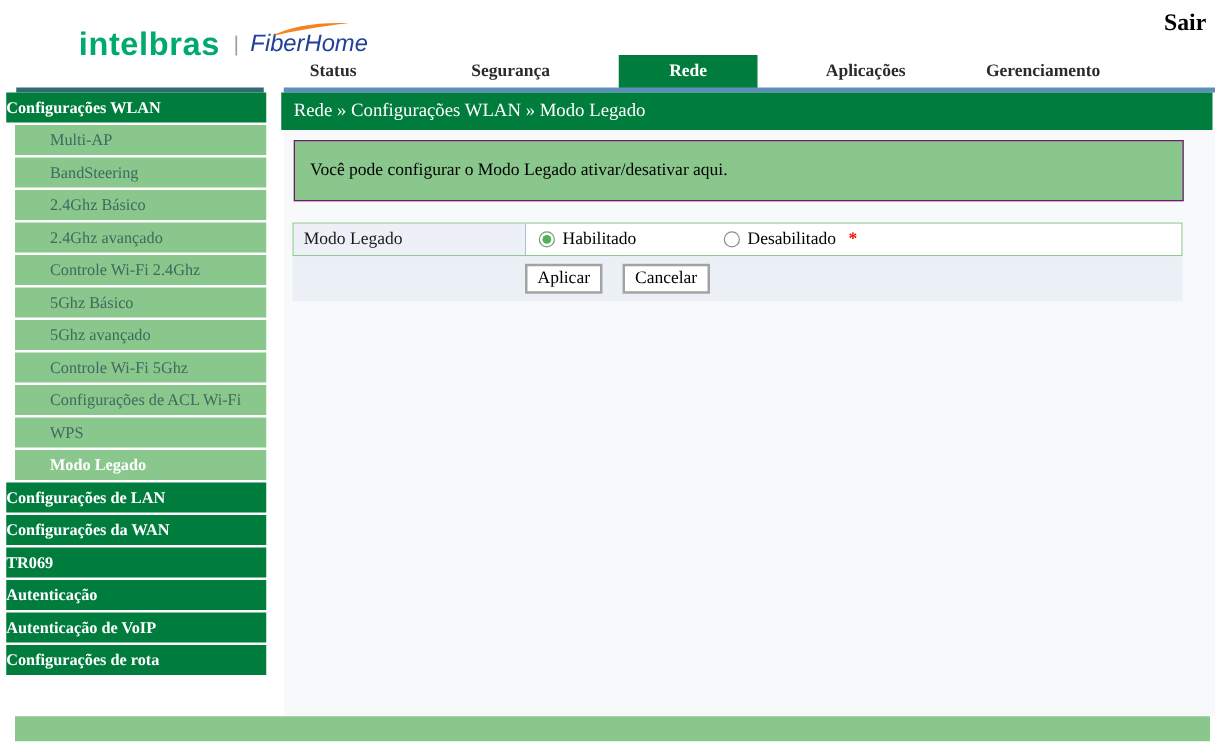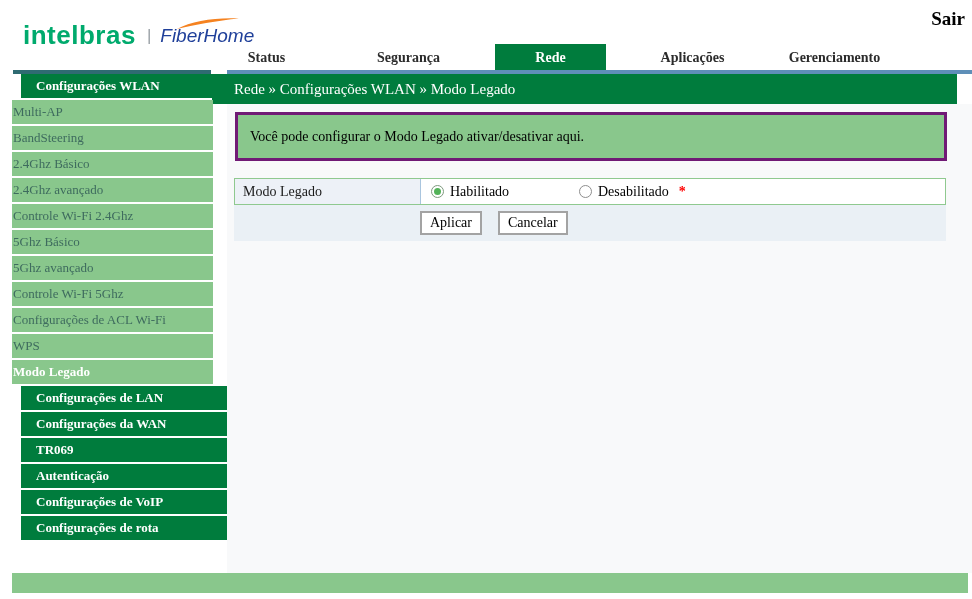--- a/index.html
+++ b/index.html
@@ -2,46 +2,46 @@
 <html><head>
 <meta charset="utf-8">
 <style>
   * { box-sizing: border-box; margin: 0; padding: 0; }
   html, body { background: #fff; }
   body { font-family: "Liberation Serif", serif; }
   .page { position: relative; width: 972px; height: 599px; background: #fff; overflow: hidden; }
 
   
   .logo { position: absolute; left: 23px; top: 20px; display: flex; align-items: center; }
-  .brand-name { font-family: "Liberation Sans", sans-serif; font-weight: bold; font-size: 26px; color: #00AA6D; letter-spacing: 0.5px; }
+  .brand-name { font-family: "Liberation Sans", sans-serif; font-weight: bold; font-size: 26px; color: #00AA6D; letter-spacing: 0.5px; margin-left: 40px; }
   .brand-divider { font-family: "Liberation Sans", sans-serif; color: #9aa0a6; font-size: 17px; margin: 0 9px 0 11px; font-weight: 300; }
   .partner { position: relative; display: inline-block; }
   .partner-text { font-family: "Liberation Sans", sans-serif; font-weight: normal; font-style: italic; font-size: 19px; color: #20409A; }
   .swoosh { position: absolute; top: -8px; left: 16px; width: 64px; height: 13px; }
   .logout { position: absolute; right: 7px; top: 8px; font-weight: bold; font-size: 19px; color: #000; text-decoration: none; cursor: pointer; }
 
   .tabs { position: absolute; left: 211px; top: 44px; display: flex; list-style: none; gap: 31px; }
   .tab { width: 111px; height: 27px; line-height: 27px; text-align: center; font-weight: bold; font-size: 14px; color: #2b2b2b; cursor: pointer; }
   .tab.active { background: #007C3D; color: #fff; }
 
   .accent-line-sidebar { position: absolute; left: 13px; top: 70px; width: 198px; height: 4px; background: #2F6B72; }
   .accent-line-main { position: absolute; left: 227px; top: 70px; width: 745px; height: 4px; background: #5E8FB8; }
 
-  .breadcrumb { position: absolute; left: 212px; top: 74px; width: 745px; height: 30px; background: #007C3D; color: #fff; font-size: 15px; line-height: 30px; padding-left: 22px; }
+  .breadcrumb { position: absolute; left: 225px; top: 74px; width: 745px; height: 30px; background: #007C3D; color: #fff; font-size: 15px; line-height: 30px; padding-left: 10px; }
 
   
   .sidebar { position: absolute; left: 0; top: 74px; width: 213px; }
   .sidebar-item { height: 24px; line-height: 24px; margin-bottom: 2px; font-size: 13px; cursor: pointer; white-space: nowrap; }
-  .sidebar-item.section { margin-left: 21px; width: 208px; background: #007C3D; color: #fff; font-weight: bold; padding-left: 15px; }
-  .sidebar-item.sub { margin-left: 12px; width: 201px; background: #89C78C; color: #3E6B5E; padding-left: 1px; }
+  .sidebar-item.section { margin-left: 5px; width: 208px; background: #007C3D; color: #fff; font-weight: bold; }
+  .sidebar-item.sub { margin-left: 12px; width: 201px; background: #89C78C; color: #3E6B5E; padding-left: 28px; }
   .sidebar-item.sub.selected { color: #fff; font-weight: bold; }
 
   
   .main { position: absolute; left: 227px; top: 104px; width: 745px; height: 469px; background: #F8F9FA; }
-  .info-box { position: absolute; left: 8px; top: 8px; width: 712px; height: 49px; background: #89C78C; border: 3px solid #701a75; display: flex; align-items: center; padding-left: 12px; font-size: 14px; color: #000; }
+  .info-box { position: absolute; left: 8px; top: 8px; width: 712px; height: 49px; background: #89C78C; border: 1px solid #701a75; display: flex; align-items: center; padding-left: 12px; font-size: 14px; color: #000; }
 
   .form-row { position: absolute; left: 7px; top: 74px; width: 712px; height: 27px; border: 1px solid #8FC98F; background: #fff; display: flex; }
   .form-label-cell { width: 186px; background: #EDF1F7; border-right: 1px solid #A9C5DE; line-height: 25px; padding-left: 8px; font-size: 14px; color: #1a1a1a; }
   .form-value-cell { flex: 1; display: flex; align-items: center; padding-left: 10px; background: #fff; }
   .radio-group { display: flex; align-items: flex-start; }
   .radio-option { display: flex; align-items: center; cursor: pointer; font-size: 14px; color: #000; }
   .radio-option:first-child { width: 148px; }
   .radio-icon { width: 13px; height: 13px; border: 1px solid #8E8E8E; border-radius: 50%; background: #fff; margin-right: 6px; position: relative; flex: 0 0 13px; }
   .radio-option.selected .radio-icon { border-color: #7E9A7E; }
   .radio-option.selected .radio-icon::after { content: ""; position: absolute; left: 2px; top: 2px; right: 2px; bottom: 2px; border-radius: 50%; background: #53B258; }
@@ -159,21 +159,21 @@
 
       <div class="sidebar-item section">
         <span>TR069</span>
       </div>
 
       <div class="sidebar-item section">
         <span>Autenticação</span>
       </div>
 
       <div class="sidebar-item section">
-        <span>Configurações de VoIP</span>
+        <span>Autenticação de VoIP</span>
       </div>
 
       <div class="sidebar-item section">
         <span>Configurações de rota</span>
       </div>
 
   </div>
 
   <div class="main">
     <div class="info-box">

